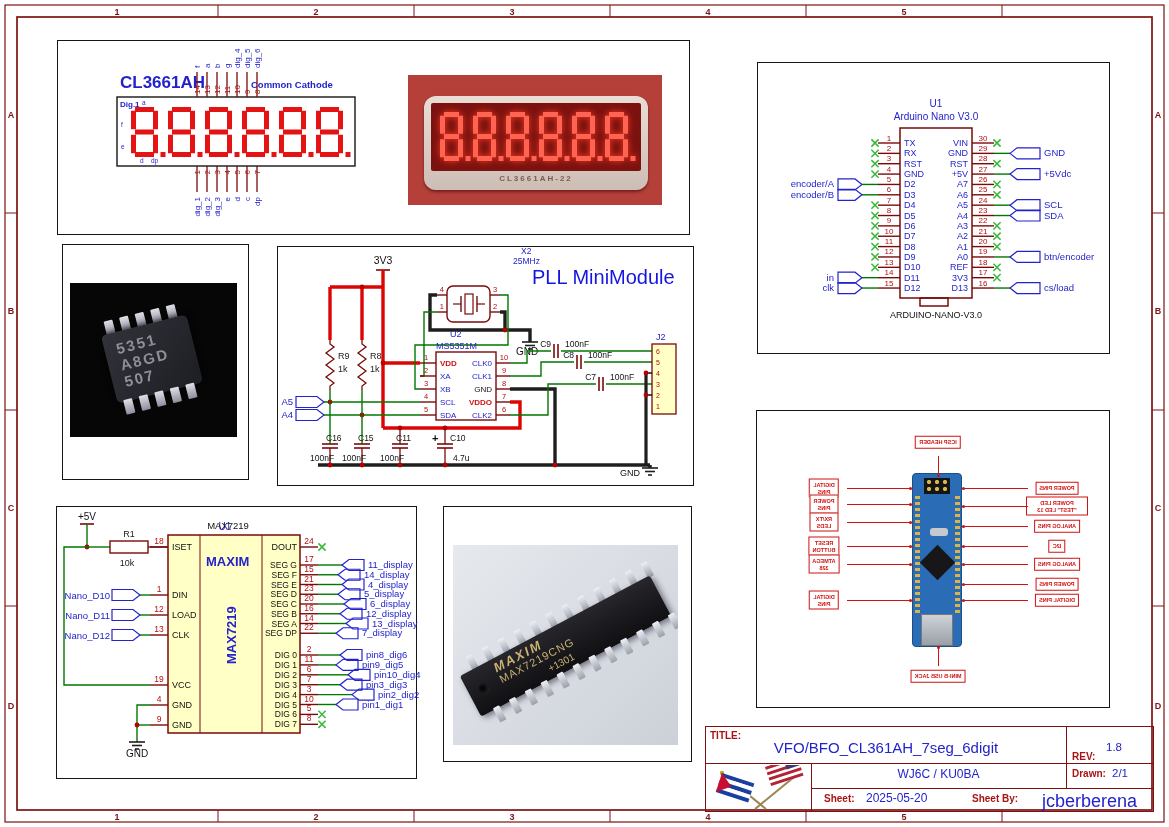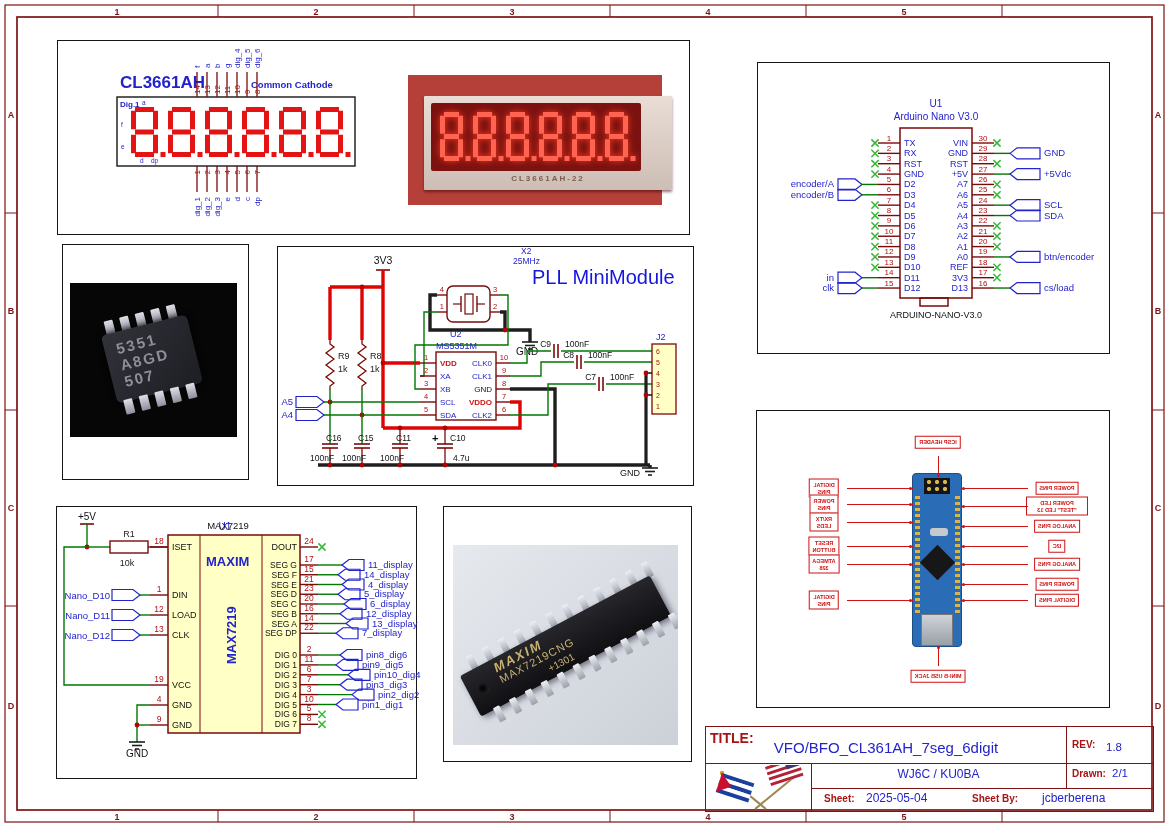--- a/index.html
+++ b/index.html
@@ -3,21 +3,21 @@
 <meta charset="utf-8">
 <style>
   html,body{margin:0;padding:0;background:#ffffff;}
   #stage{position:relative;width:1169px;height:827px;background:#fff;overflow:hidden;
          font-family:"Liberation Sans",sans-serif;}
   .section-box{position:absolute;border:1.3px solid #151515;background:#fff;}
   svg.layer{position:absolute;left:0;top:0;overflow:visible;}
   svg.layer text{font-family:"Liberation Sans",sans-serif;}
   
   #seg-photo{position:absolute;left:408px;top:75px;width:254px;height:130px;background:#b5403a;}
-  #seg-module{position:absolute;left:16px;top:21px;width:248px;height:94px;border-radius:1px;
+  #seg-module{position:absolute;left:16px;top:21px;width:224px;height:94px;border-radius:12px;
               background:linear-gradient(#e9ddd5,#cdbeb5);box-shadow:0 2px 3px rgba(60,0,0,.55);}
   #seg-window{position:absolute;left:7px;top:7px;width:210px;height:68px;background:#7c1210;border-radius:2px;}
   #seg-marking{position:absolute;left:0;top:78px;width:100%;text-align:center;font-size:8px;
                letter-spacing:2px;color:#7d5a52;font-weight:bold;}
   
   #si-photo{position:absolute;left:70px;top:283px;width:167px;height:154px;background:#060606;overflow:hidden;}
   #si-chip{position:absolute;left:38px;top:28px;width:88px;height:96px;transform:rotate(-14deg);}
   #si-body{position:absolute;left:0;top:13px;width:88px;height:70px;background:linear-gradient(135deg,#32323a,#1d1d24);
            border-radius:5px;box-shadow:0 0 6px #000;}
   .si-line{color:#8f8f9a;font-weight:bold;font-size:15px;letter-spacing:2px;line-height:17px;padding-left:12px;}
@@ -893,31 +893,31 @@
         <polygon points="1010,288.03999999999996 1017,282.53999999999996 1040,282.53999999999996 1040,293.53999999999996 1017,293.53999999999996" fill="none" stroke="#2323cc" stroke-width="1.2"></polygon>
         <text x="1044" y="291.03999999999996" fill="#2323cc" font-size="9.5" text-anchor="start">cs/load</text>
       </g>
     </svg>
 
   <div id="title-block">
     <div class="line" style="left:0;top:36px;width:447px;height:1.4px;"></div>
     <div class="line" style="left:105px;top:61px;width:342px;height:1.4px;"></div>
     <div class="line" style="left:105px;top:36px;width:1.4px;height:48px;"></div>
     <div class="line" style="left:360px;top:0;width:1.4px;height:61px;"></div>
-    <span class="tb-red" style="left:4px;top:3px;font-size:14px;">TITLE:</span>
+    <span class="tb-red" style="left:4px;top:3px;font-size:10px;">TITLE:</span>
     <span class="tb-blue" style="left:30px;top:12px;width:300px;text-align:center;font-size:15px;">VFO/BFO_CL361AH_7seg_6digit</span>
-    <span class="tb-red" style="left:366px;top:12px;">REV:</span>
+    <span class="tb-red" style="left:366px;top:24px;">REV:</span>
     <span class="tb-blue" style="left:400px;top:14px;font-size:11.5px;">1.8</span>
     <span class="tb-blue" style="left:105px;top:40px;width:255px;text-align:center;font-size:12px;">WJ6C / KU0BA</span>
     <span class="tb-red" style="left:366px;top:41px;">Drawn:</span>
     <span class="tb-blue" style="left:406px;top:40px;font-size:11.5px;">2/1</span>
     <span class="tb-red" style="left:118px;top:66px;">Sheet:</span>
-    <span class="tb-blue" style="left:160px;top:64px;font-size:12px;">2025-05-04</span>
+    <span class="tb-blue" style="left:160px;top:64px;font-size:12px;">2025-05-20</span>
     <span class="tb-red" style="left:266px;top:66px;">Sheet By:</span>
-    <span class="tb-blue" style="left:336px;top:64px;font-size:12px;">jcberberena</span>
+    <span class="tb-blue" style="left:336px;top:64px;font-size:18px;">jcberberena</span>
     <svg width="102" height="46" style="position:absolute;left:2px;top:38px;">
       <line x1="58" y1="44" x2="14" y2="8" stroke="#9a8650" stroke-width="2"></line>
       <line x1="47" y1="44" x2="91" y2="8" stroke="#9a8650" stroke-width="2"></line>
       <circle cx="14" cy="8" r="2.2" fill="#c8a028"></circle>
         <circle cx="91" cy="8" r="2.2" fill="#c8a028"></circle>
       <g transform="translate(14,8) rotate(18)">
         <rect x="0" y="0" width="34" height="4" fill="#1b3f9e"></rect>
           <rect x="0" y="4" width="34" height="4" fill="#fff"></rect>
         <rect x="0" y="8" width="34" height="4" fill="#1b3f9e"></rect>
           <rect x="0" y="12" width="34" height="4" fill="#fff"></rect>

